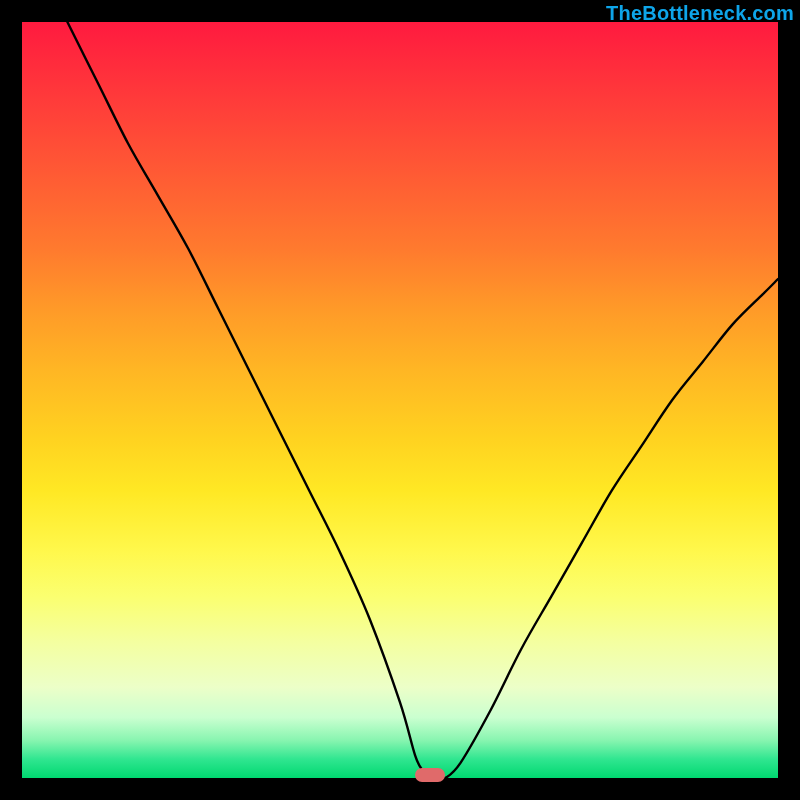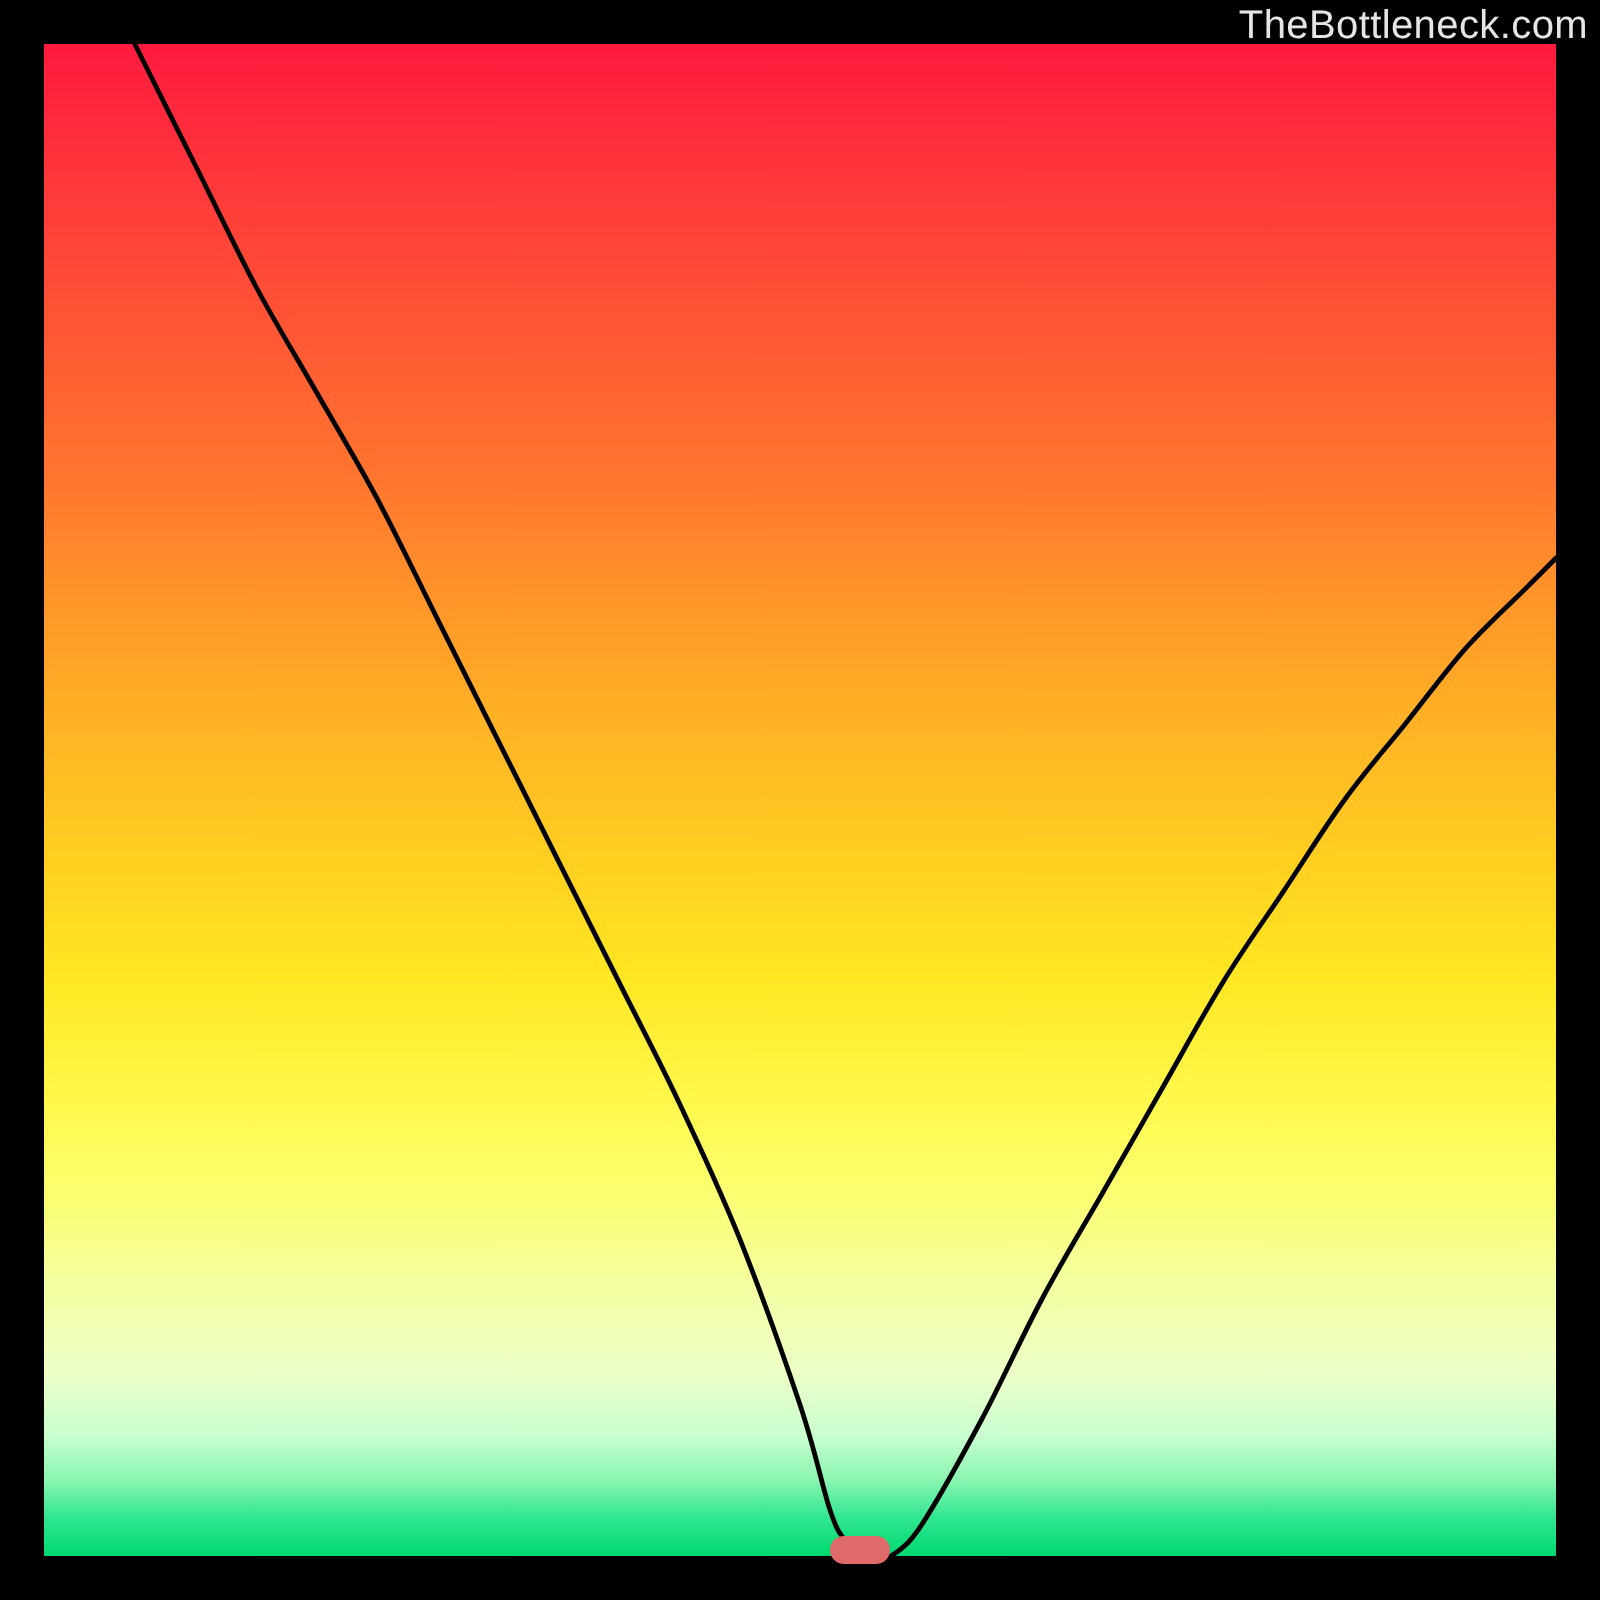--- a/index.html
+++ b/index.html
@@ -48,23 +48,23 @@
     left: 0;
     top: 0;
     width: 756px;
     height: 756px;
     overflow: visible;
   }
   .watermark {
     position: absolute;
     top: 2px;
     right: 6px;
-    color: #e5e5e5;
+    color: #0ea5e9;
     font-size: 20px;
-    font-weight: 400;
+    font-weight: 700;
     letter-spacing: 0.2px;
     user-select: none;
   }
   .marker {
     position: absolute;
     width: 30px;
     height: 14px;
     background: #e06a6a;
     border-radius: 8px;
   }

